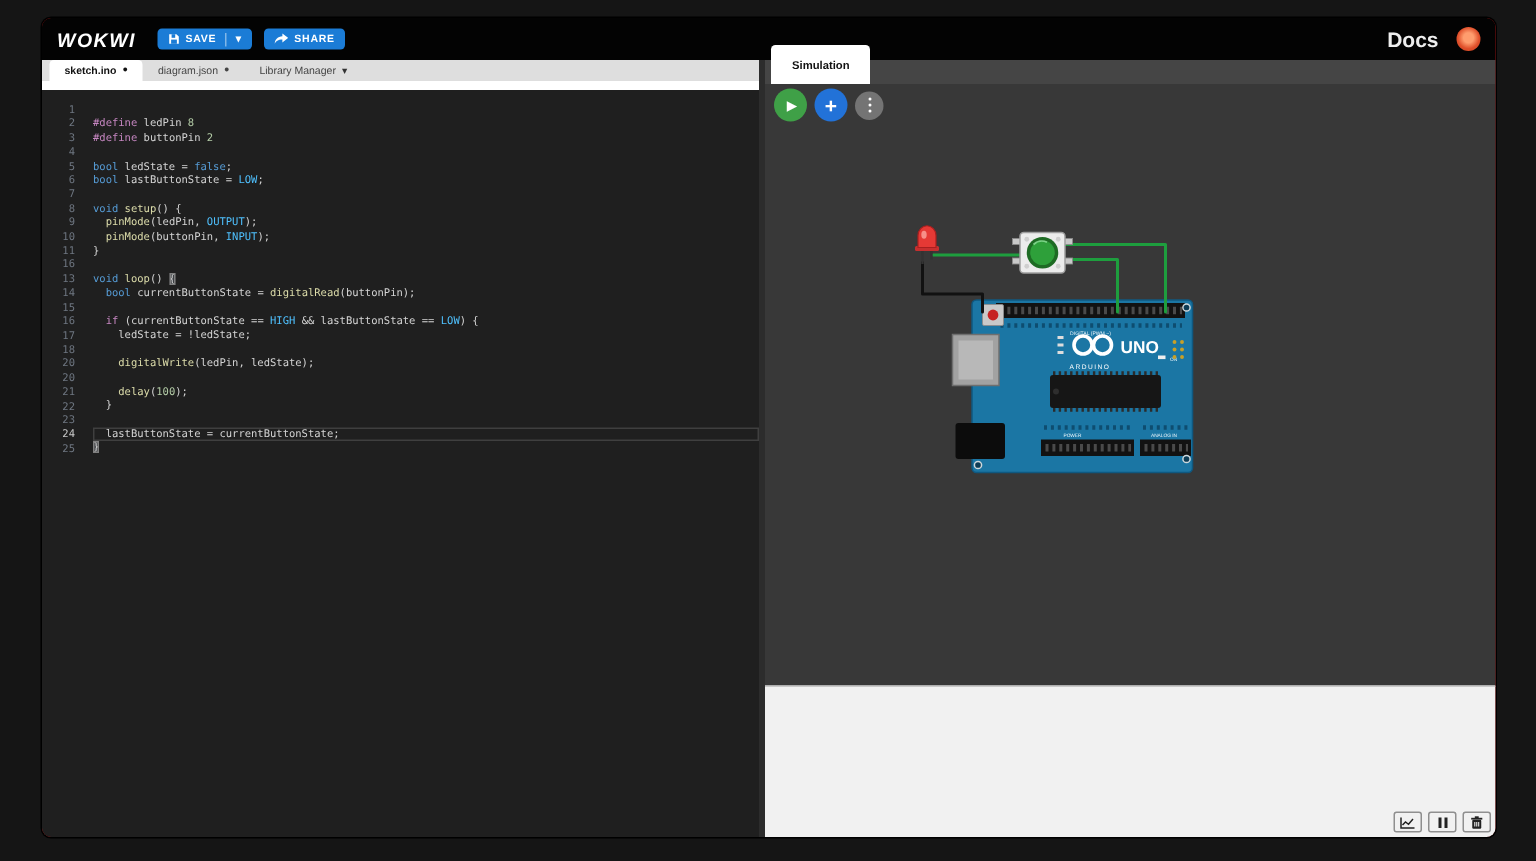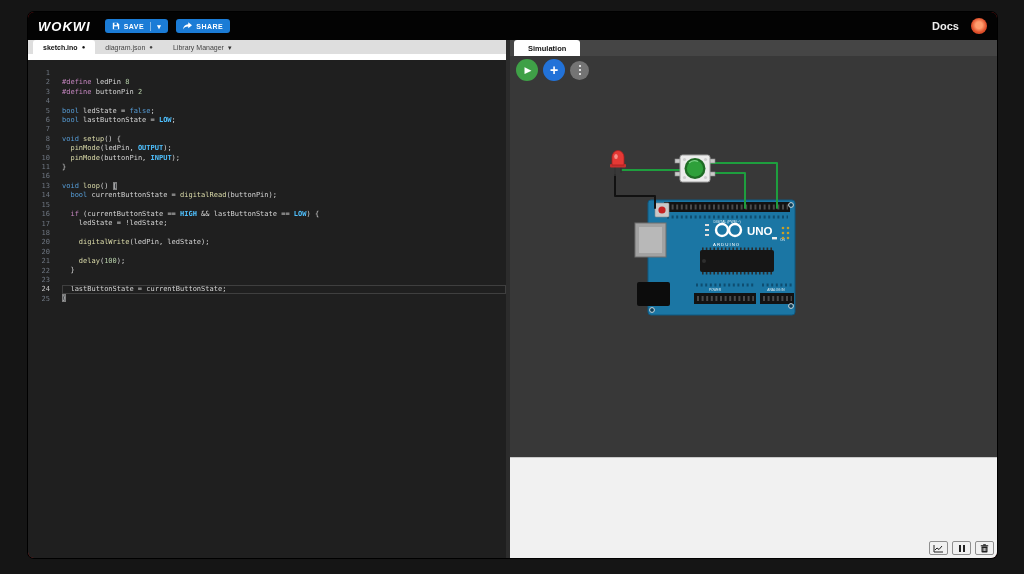--- a/index.html
+++ b/index.html
@@ -13,21 +13,21 @@
   .topbar { height:28px; background:#030303; display:flex; align-items:center; padding:0 10px; flex:none; }
   .logo { color:#fff; font-style:italic; font-weight:bold; font-size:13px; letter-spacing:1px; }
   .tb-btn { display:flex; align-items:center; gap:4px; background:#1b7cd6; color:#fff;
             border:none; border-radius:3px; height:14px; padding:0 7px; font-size:7px;
             font-weight:bold; letter-spacing:.5px; cursor:pointer; }
   .save-btn { margin-left:14px; }
   .share-btn { margin-left:8px; }
   .tb-sep { width:1px; height:9px; background:rgba(255,255,255,.45); margin:0 2px; }
   .caret { font-size:7px; line-height:1; }
   .spacer { flex:1; }
-  .docs { color:#eee; font-size:11px; font-weight:bold; margin-right:12px; cursor:pointer; }
+  .docs { color:#eee; font-size:14px; font-weight:bold; margin-right:12px; cursor:pointer; }
   .avatar { width:16px; height:16px; border-radius:50%; background:radial-gradient(circle at 50% 45%, #ff9d6e 0 28%, #e0502b 60%, #c43e1d 100%); cursor:pointer; }
 
   
   .main { flex:1; display:flex; min-height:0; }
   .left-panel { width:478px; flex:none; display:flex; flex-direction:column; }
   .divider { width:4px; flex:none; background:#2c2c2c; cursor:col-resize; }
   .right-panel { flex:1; display:flex; flex-direction:column; background:#3a3a3a; min-width:0; }
 
   
   .tabbar { height:20px; background:#dedede; position:relative; flex:none; }
@@ -45,26 +45,26 @@
   .gutter { width:30px; flex:none; text-align:right; padding-right:8px; color:#6e7681; }
   .gutter .ln.cur { color:#c8c8c8; }
   .codecol { flex:1; color:#d4d4d4; white-space:pre; padding-left:4px; min-width:0; }
   .cl { height:9.4px; }
   .cl.cur { outline:1px solid #3f3f3f; outline-offset:-1px; }
   .t-p { color:#d4d4d4; }
   .t-k { color:#569cd6; }
   .t-pp { color:#c586c0; }
   .t-f { color:#dcdcaa; }
   .t-n { color:#b5cea8; }
-  .t-c { color:#4fc1ff;font-weight:bold; }
+  .t-c { color:#4fc1ff; }
   .t-m { color:#dcdcdc; background:#3a3d41; outline:1px solid #7f7f7f; outline-offset:-1px; }
 
   
   .rp-tabbar { height:16px; background:#454545; display:flex; align-items:flex-end; flex:none; }
-  .sim-tab { height:16px; background:#fff; color:#111; font-size:7.5px; font-weight:bold;
+  .sim-tab { height:26px; background:#fff; color:#111; font-size:7.5px; font-weight:bold;
              display:flex; align-items:center; padding:0 14px; margin-left:4px;
              border-radius:3px 3px 0 0; cursor:pointer; }
   .canvas { flex:1; position:relative; background:#383838; min-height:0; }
   .controls { position:absolute; top:3px; left:6px; display:flex; align-items:center; gap:5px; z-index:2; }
   .ctl { border-radius:50%; color:#fff; display:flex; align-items:center; justify-content:center; cursor:pointer; border:none; }
   .ctl-play { width:22px; height:22px; background:#3fa047; font-size:9px; padding-left:2px; }
   .ctl-add { width:22px; height:22px; background:#2272d8; font-size:14px; font-weight:bold; }
   .ctl-menu { width:19px; height:19px; background:#747474; flex-direction:column; gap:2px; }
   .ctl-menu i { width:2px; height:2px; background:#fff; border-radius:50%; display:block; }
 

